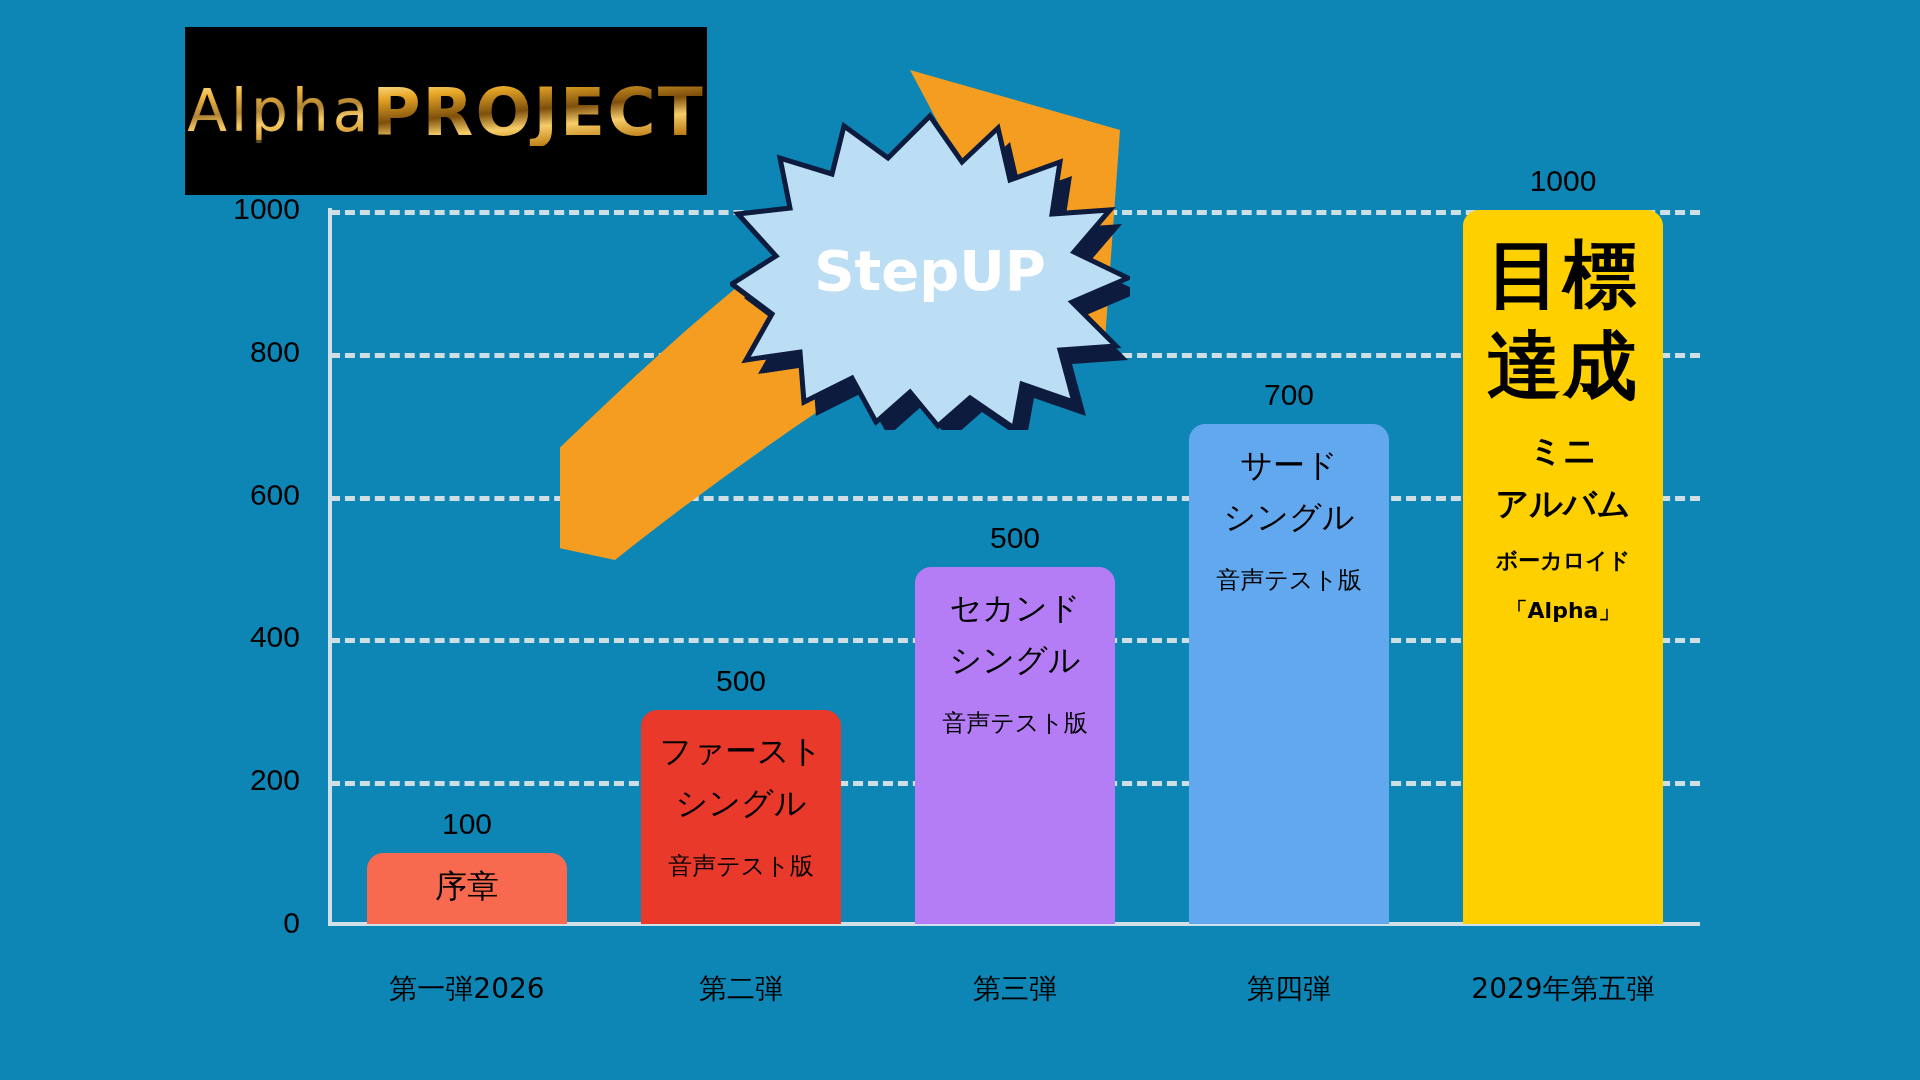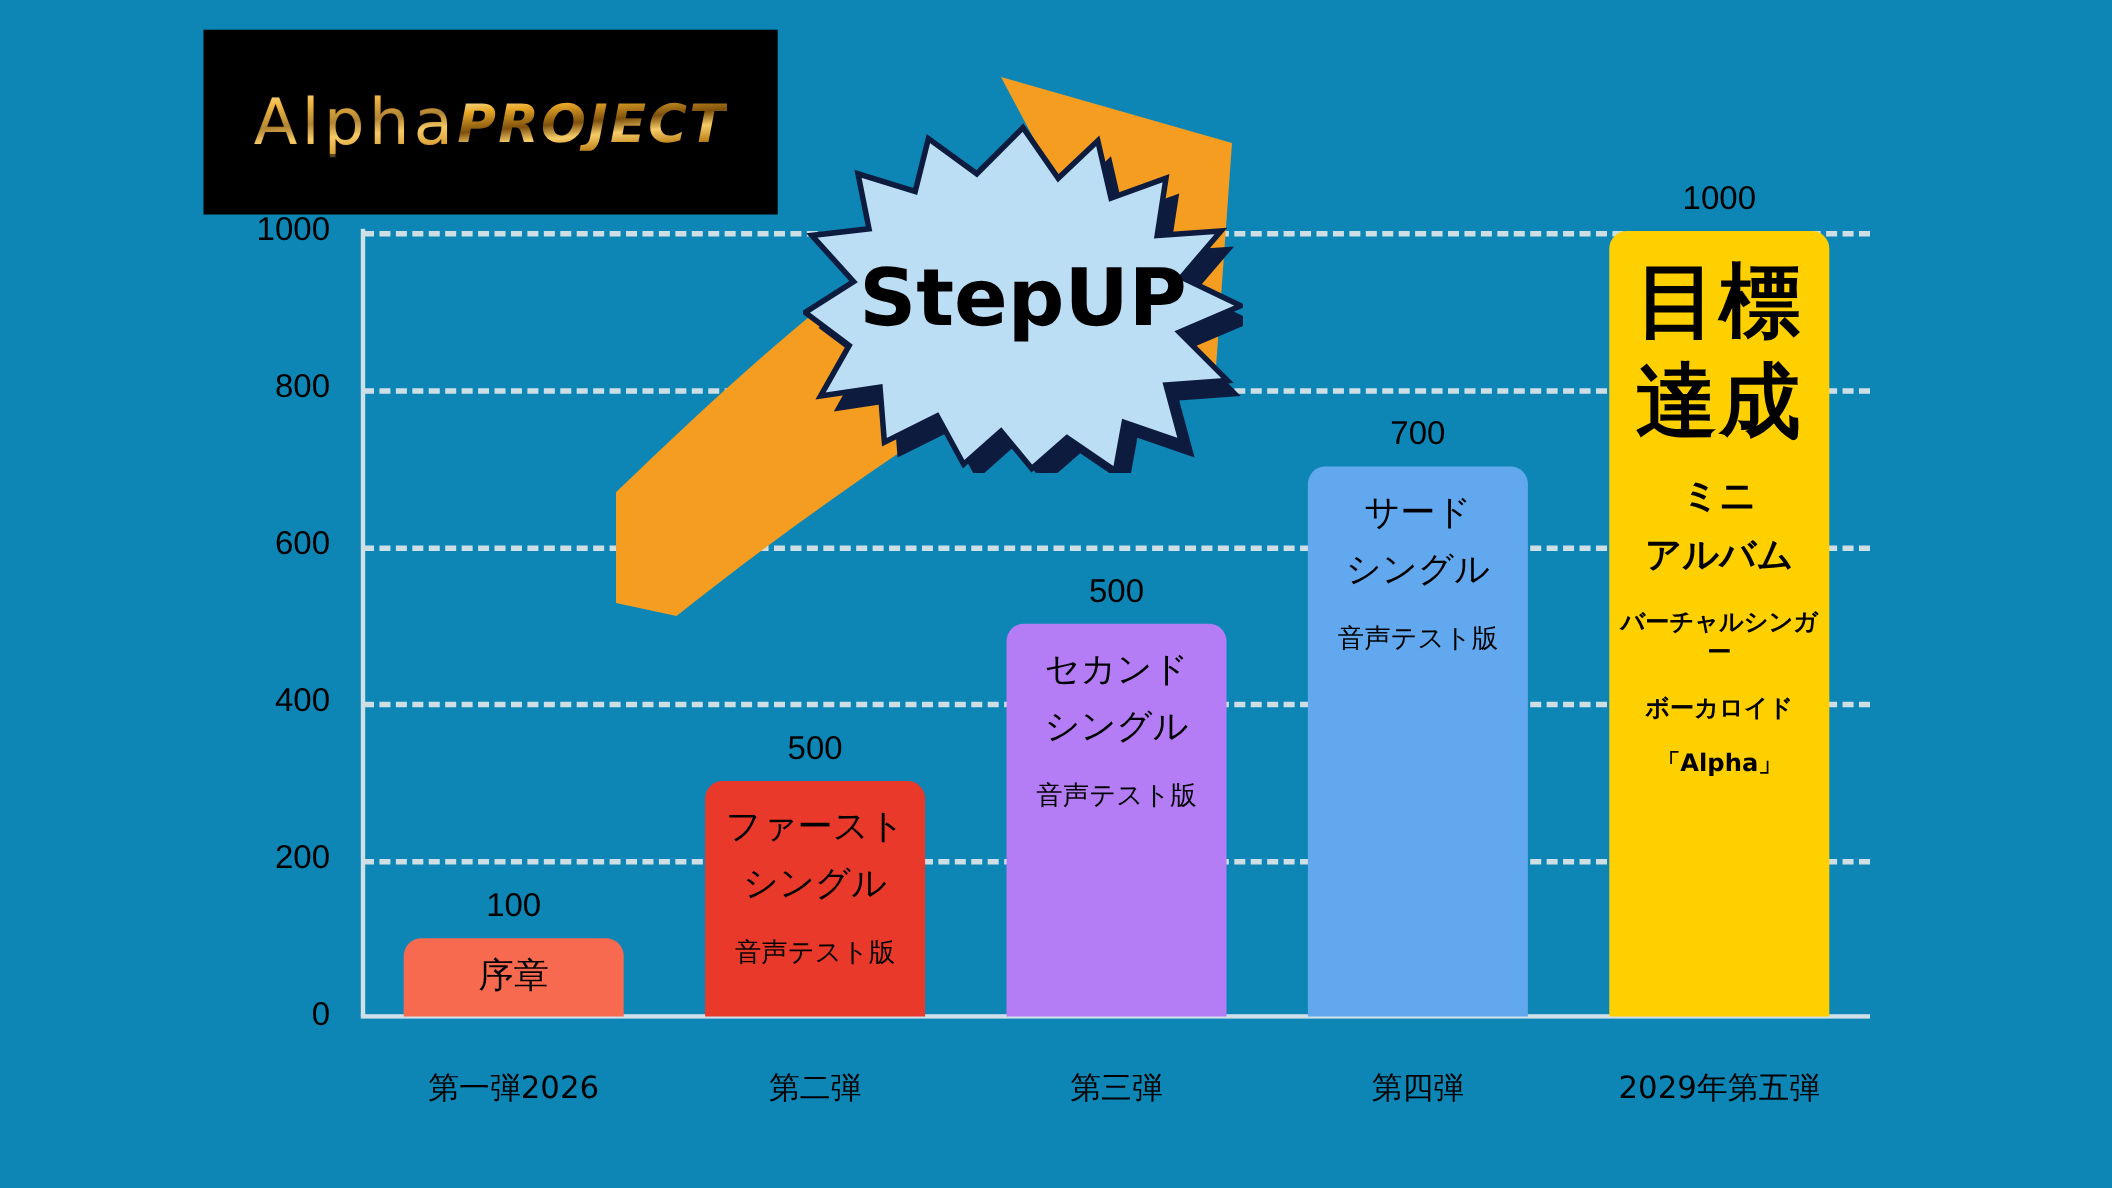--- a/index.html
+++ b/index.html
@@ -16,24 +16,24 @@
     align-items:center;justify-content:center;overflow:hidden;
   }
   #logo-alpha{
     font-size:58px;letter-spacing:4px;line-height:1;
     font-family:"DejaVu Sans",sans-serif;font-weight:400;
     background:linear-gradient(175deg,#ffe9a8 0%,#e7a425 22%,#8a5a10 48%,#f3c45c 66%,#c98a1b 85%,#6d4409 100%);
     -webkit-background-clip:text;background-clip:text;color:transparent;
     text-shadow:0 0 1px rgba(255,215,120,.35);
   }
   #logo-project{
-    font-size:48px;font-weight:bold;letter-spacing:2px;line-height:1;margin-top:4px;
+    font-size:66px;font-weight:bold;letter-spacing:2px;line-height:1;margin-top:4px;
     font-family:"DejaVu Sans",sans-serif;
     background:linear-gradient(175deg,#ffeeb4 0%,#e9a827 20%,#7d4f0c 46%,#f7cd68 64%,#c0831a 84%,#5e3907 100%);
-    -webkit-background-clip:text;background-clip:text;color:transparent;font-style:italic;
+    -webkit-background-clip:text;background-clip:text;color:transparent;
   }
   
   #plot{position:absolute;left:0;top:0;width:1920px;height:1080px;}
   .gridline{
     position:absolute;height:0;border-top:5px dashed #dfe6ea;opacity:.92;
     left:330px;width:1370px;
   }
   #yaxis-spine{position:absolute;left:328px;top:208px;width:4px;height:716px;background:#cfe0e8;}
   #xaxis-spine{position:absolute;left:328px;top:922px;width:1372px;height:4px;background:#cfe0e8;}
   .ytick{
@@ -63,21 +63,21 @@
   .bar-big{font-size:74px;font-weight:bold;color:#000;line-height:1.05;text-align:center;letter-spacing:2px;}
   .bar-mid{font-size:33px;font-weight:bold;color:#000;line-height:1.2;text-align:center;}
   .bar-sm{font-size:22px;font-weight:bold;color:#000;line-height:1.25;text-align:center;}
   
   #arrow-svg{position:absolute;left:560px;top:30px;width:840px;height:640px;pointer-events:none;}
   #burst{position:absolute;left:730px;top:110px;width:400px;height:320px;}
   #burst svg{position:absolute;left:0;top:0;}
   #burst-label{
     position:absolute;left:0;top:0;width:400px;height:320px;
     display:flex;align-items:center;justify-content:center;
-    font-size:72px;font-weight:bold;color:#000000;letter-spacing:0px;
+    font-size:56px;font-weight:bold;color:#ffffff;letter-spacing:0px;
     font-family:"DejaVu Sans","Liberation Sans",sans-serif;
   }
 </style>
 </head>
 <body>
 
 <div id="plot">
 
   <div id="gridlines">
       <div class="gridline" style="top: 781.2px;"></div>
@@ -119,21 +119,20 @@
         <div class="bar-l1">サード</div>
         <div class="bar-l1">シングル</div>
         <div class="bar-l2" style="margin-top: 16px;">音声テスト版</div>
       </div>
       <div class="bar-value" style="left: 1189px; width: 200px; top: 380.2px;">700</div>
       <div class="bar" style="left: 1463px; width: 200px; height: 714px; background: rgb(255, 208, 0); padding-top: 26px; justify-content: flex-start;">
         <div class="bar-big">目標</div>
         <div class="bar-big">達成</div>
         <div class="bar-mid" style="margin-top: 14px;">ミニ</div>
         <div class="bar-mid">アルバム</div>
-        <div class="bar-sm" style="margin-top: 16px;">バーチャルシンガー</div>
         <div class="bar-sm" style="margin-top: 10px;">ボーカロイド</div>
         <div class="bar-sm" style="margin-top: 10px;">「Alpha」</div>
       </div>
       <div class="bar-value" style="left: 1463px; width: 200px; top: 166px;">1000</div>
     </div>
   <div id="xticks">
       <div class="xtick" style="left: 317px; width: 300px;">第一弾2026</div>
       <div class="xtick" style="left: 591px; width: 300px;">第二弾</div>
       <div class="xtick" style="left: 865px; width: 300px;">第三弾</div>
       <div class="xtick" style="left: 1139px; width: 300px;">第四弾</div>

